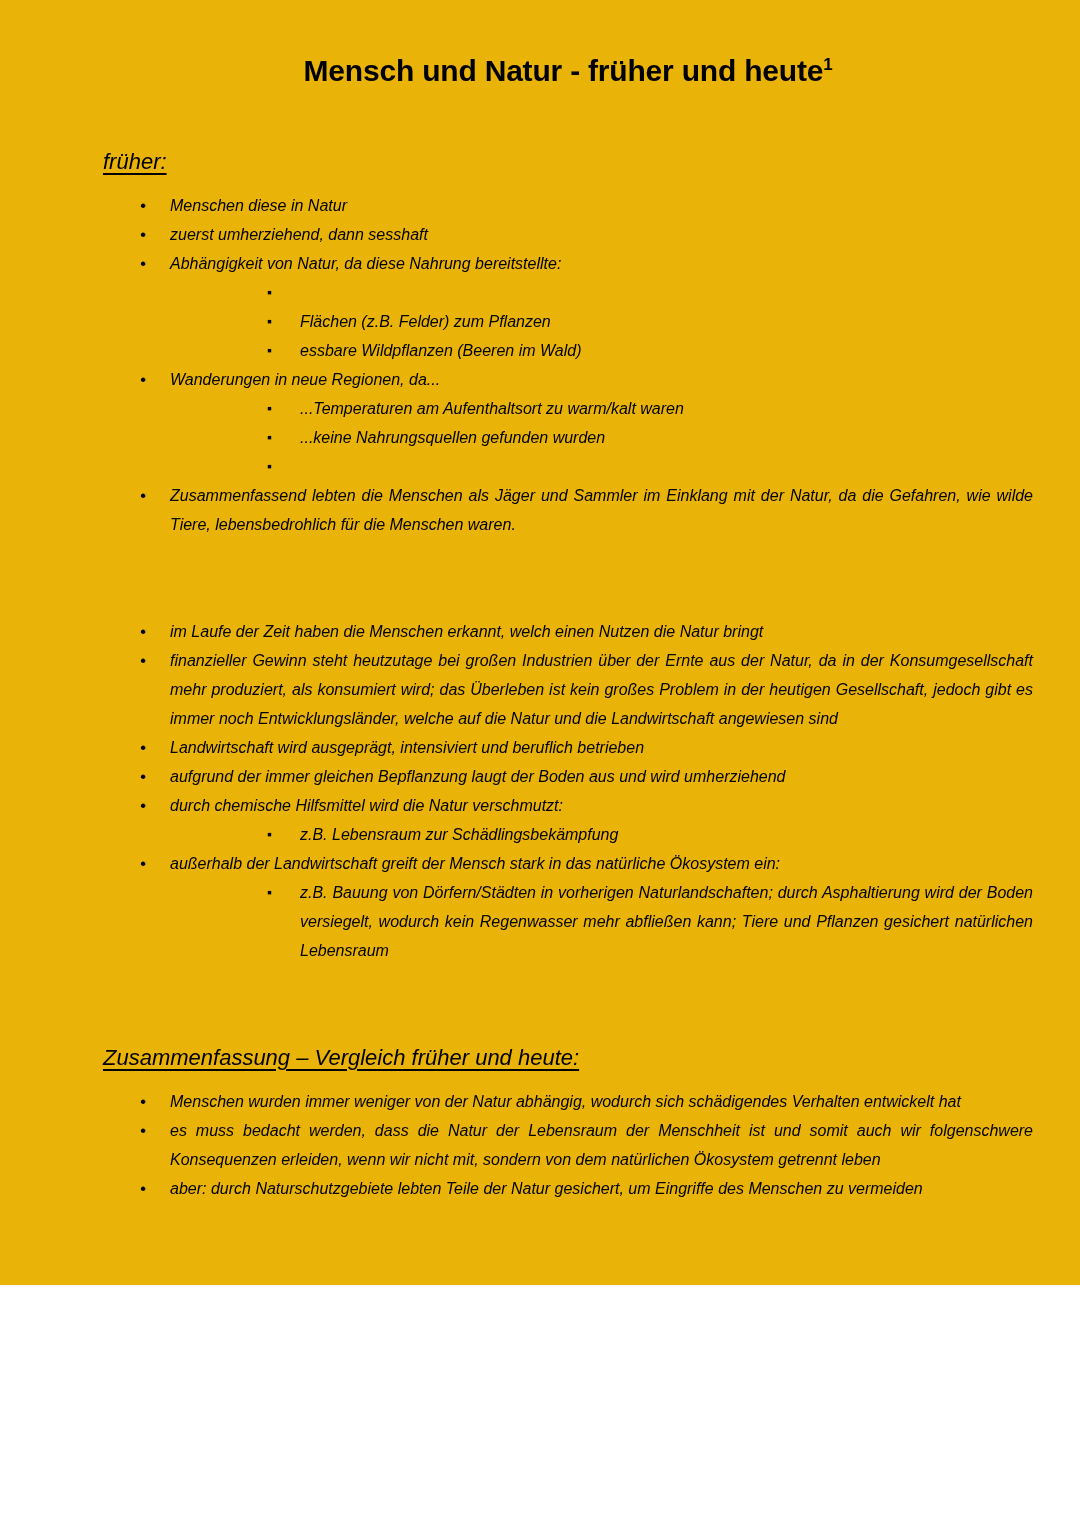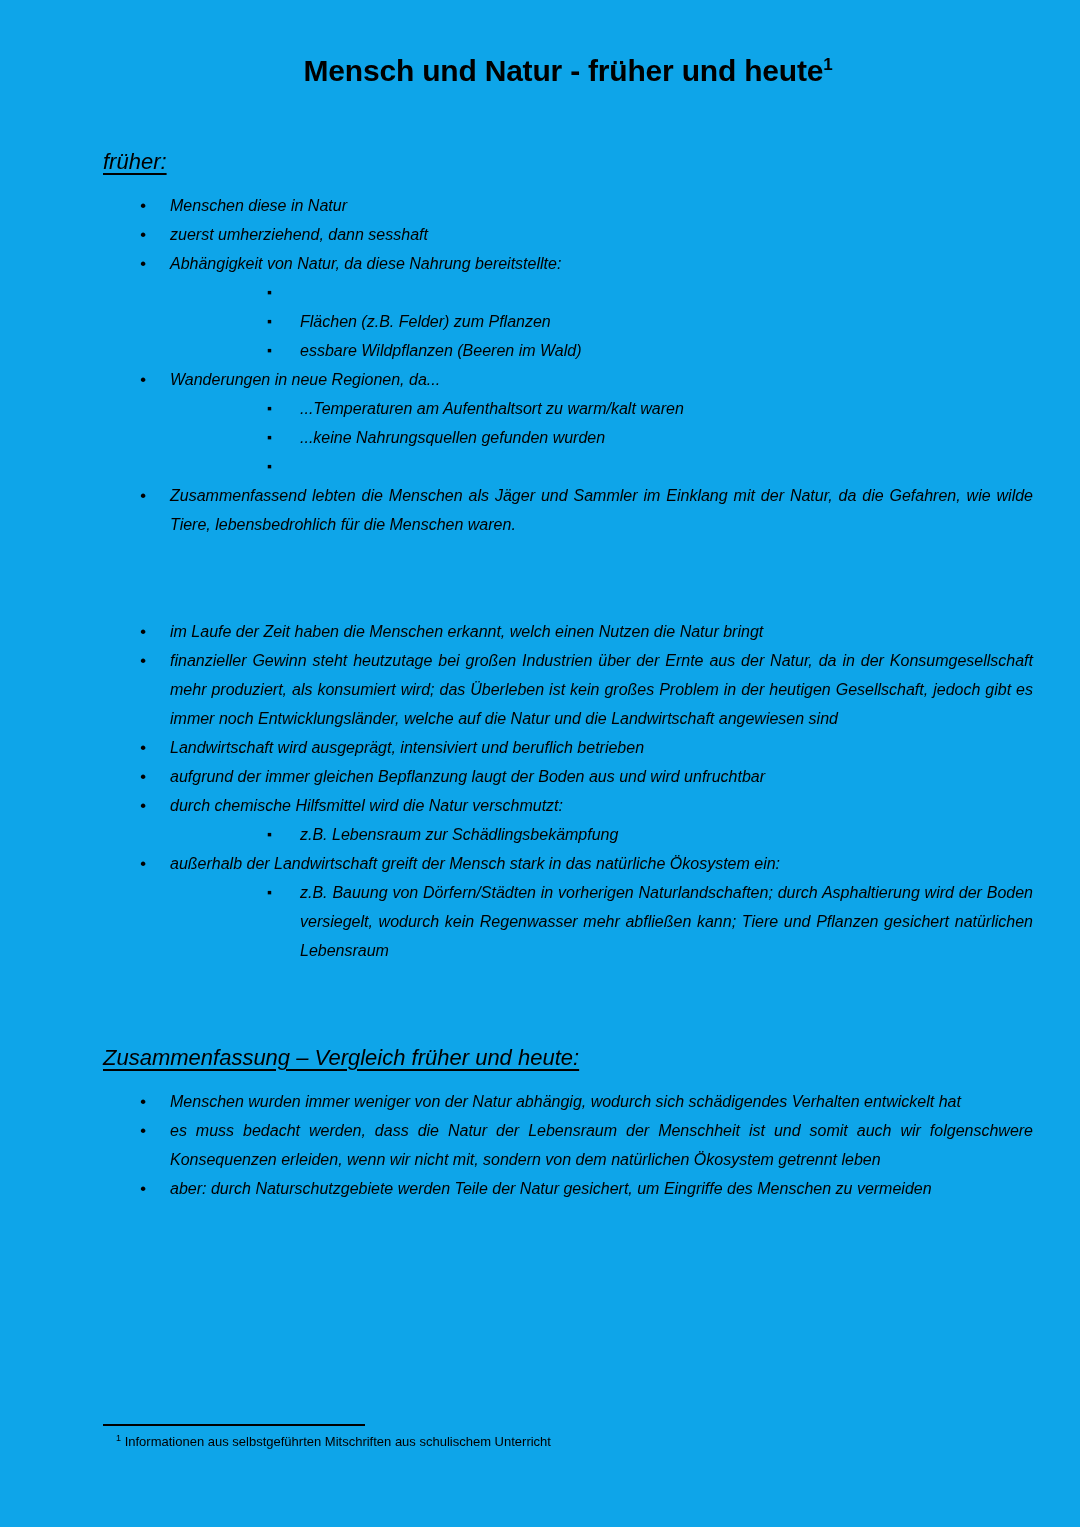--- a/index.html
+++ b/index.html
@@ -1,21 +1,21 @@
 <!DOCTYPE html>
 <html><head>
 <meta charset="utf-8">
 <style>
   html, body { margin: 0; padding: 0; background: #ffffff; }
   .page {
     position: relative;
     width: 1080px;
-    height: 1527px;
+    height: 1285px;
     box-sizing: border-box;
-    background: #0ea5e9;
+    background: #eab308;
     color: #000000;
     font-family: "Liberation Sans", sans-serif;
     padding: 52px 47px 0 103px;
     overflow: hidden;
   }
   .title {
     margin: 0;
     text-align: center;
     font-size: 30px;
     font-weight: bold;
@@ -136,21 +136,21 @@
           <div class="item lvl1">
             <span class="marker">•</span>
             <span class="text">finanzieller Gewinn steht heutzutage bei großen Industrien über der Ernte aus der Natur, da in der Konsumgesellschaft mehr produziert, als konsumiert wird; das Überleben ist kein großes Problem in der heutigen Gesellschaft, jedoch gibt es immer noch Entwicklungsländer, welche auf die Natur und die Landwirtschaft angewiesen sind</span>
           </div>
           <div class="item lvl1">
             <span class="marker">•</span>
             <span class="text">Landwirtschaft wird ausgeprägt, intensiviert und beruflich betrieben</span>
           </div>
           <div class="item lvl1">
             <span class="marker">•</span>
-            <span class="text">aufgrund der immer gleichen Bepflanzung laugt der Boden aus und wird unfruchtbar</span>
+            <span class="text">aufgrund der immer gleichen Bepflanzung laugt der Boden aus und wird umherziehend</span>
           </div>
           <div class="item lvl1">
             <span class="marker">•</span>
             <span class="text">durch chemische Hilfsmittel wird die Natur verschmutzt:</span>
           </div>
           <div class="item lvl2">
             <span class="marker">▪</span>
             <span class="text">z.B. Lebensraum zur Schädlingsbekämpfung</span>
           </div>
           <div class="item lvl1">
@@ -169,21 +169,21 @@
           <div class="item lvl1">
             <span class="marker">•</span>
             <span class="text">Menschen wurden immer weniger von der Natur abhängig, wodurch sich schädigendes Verhalten entwickelt hat</span>
           </div>
           <div class="item lvl1">
             <span class="marker">•</span>
             <span class="text">es muss bedacht werden, dass die Natur der Lebensraum der Menschheit ist und somit auch wir folgenschwere Konsequenzen erleiden, wenn wir nicht mit, sondern von dem natürlichen Ökosystem getrennt leben</span>
           </div>
           <div class="item lvl1">
             <span class="marker">•</span>
-            <span class="text">aber: durch Naturschutzgebiete werden Teile der Natur gesichert, um Eingriffe des Menschen zu vermeiden</span>
+            <span class="text">aber: durch Naturschutzgebiete lebten Teile der Natur gesichert, um Eingriffe des Menschen zu vermeiden</span>
           </div>
         </div>
       </section>
     </div>
 
   <div class="footnote-rule"></div>
 
   <div class="footnote-text"><sup>1</sup> <span>Informationen aus selbstgeführten Mitschriften aus schulischem Unterricht</span></div>
 
 </div>

